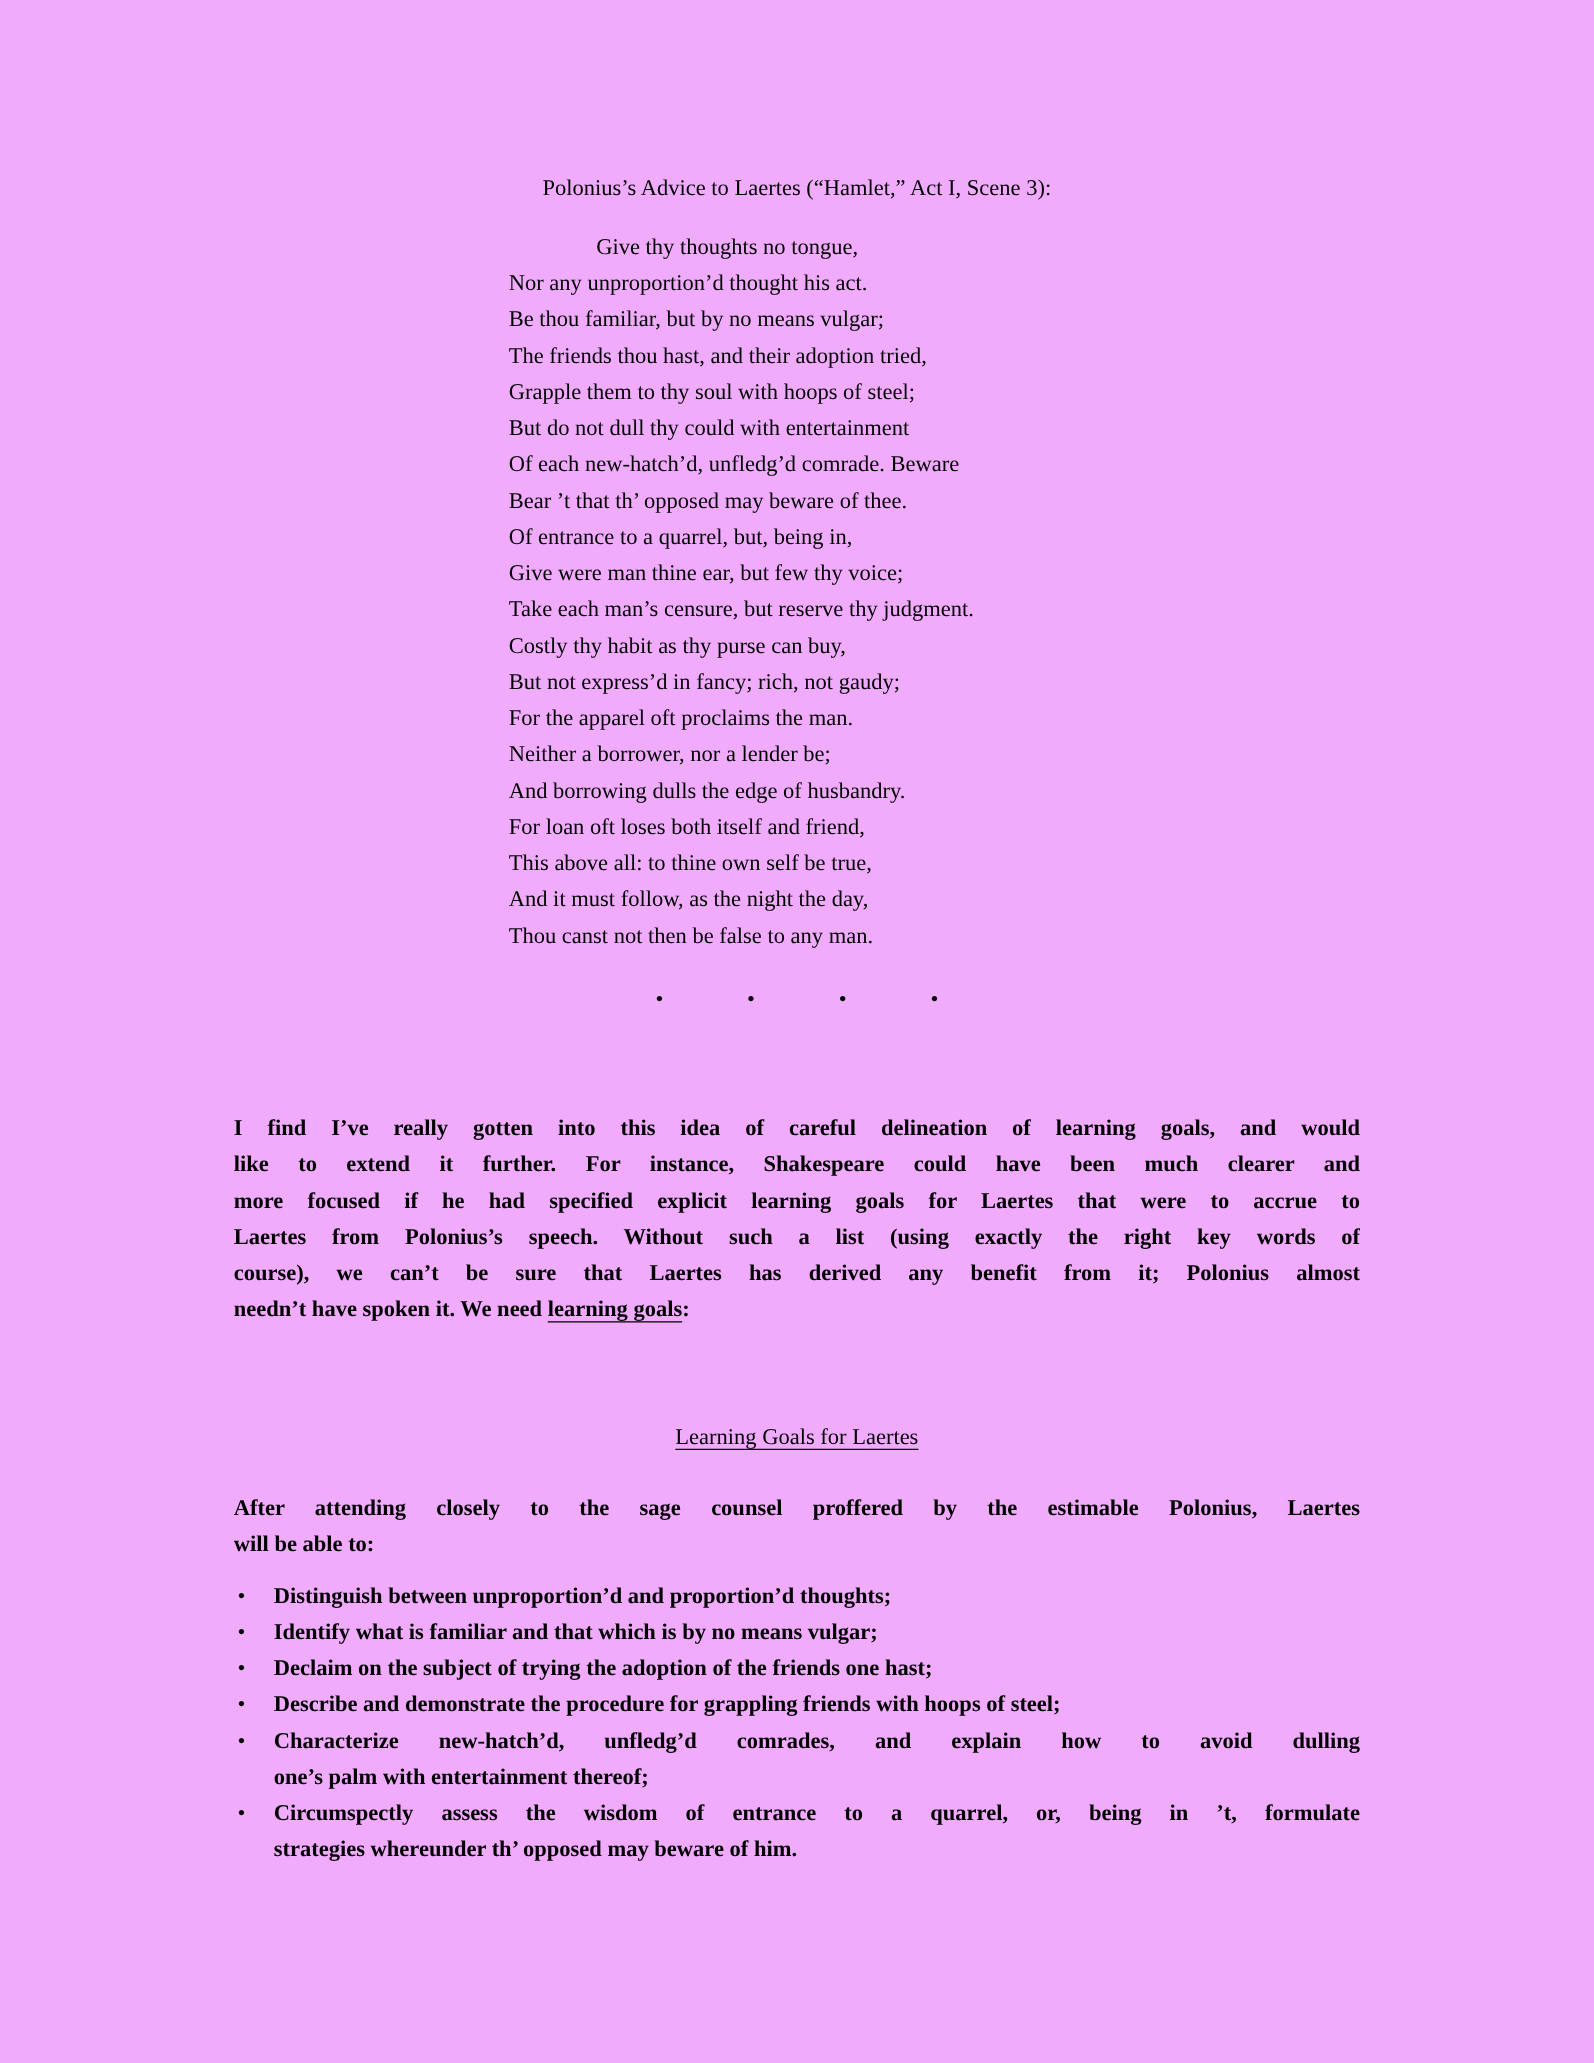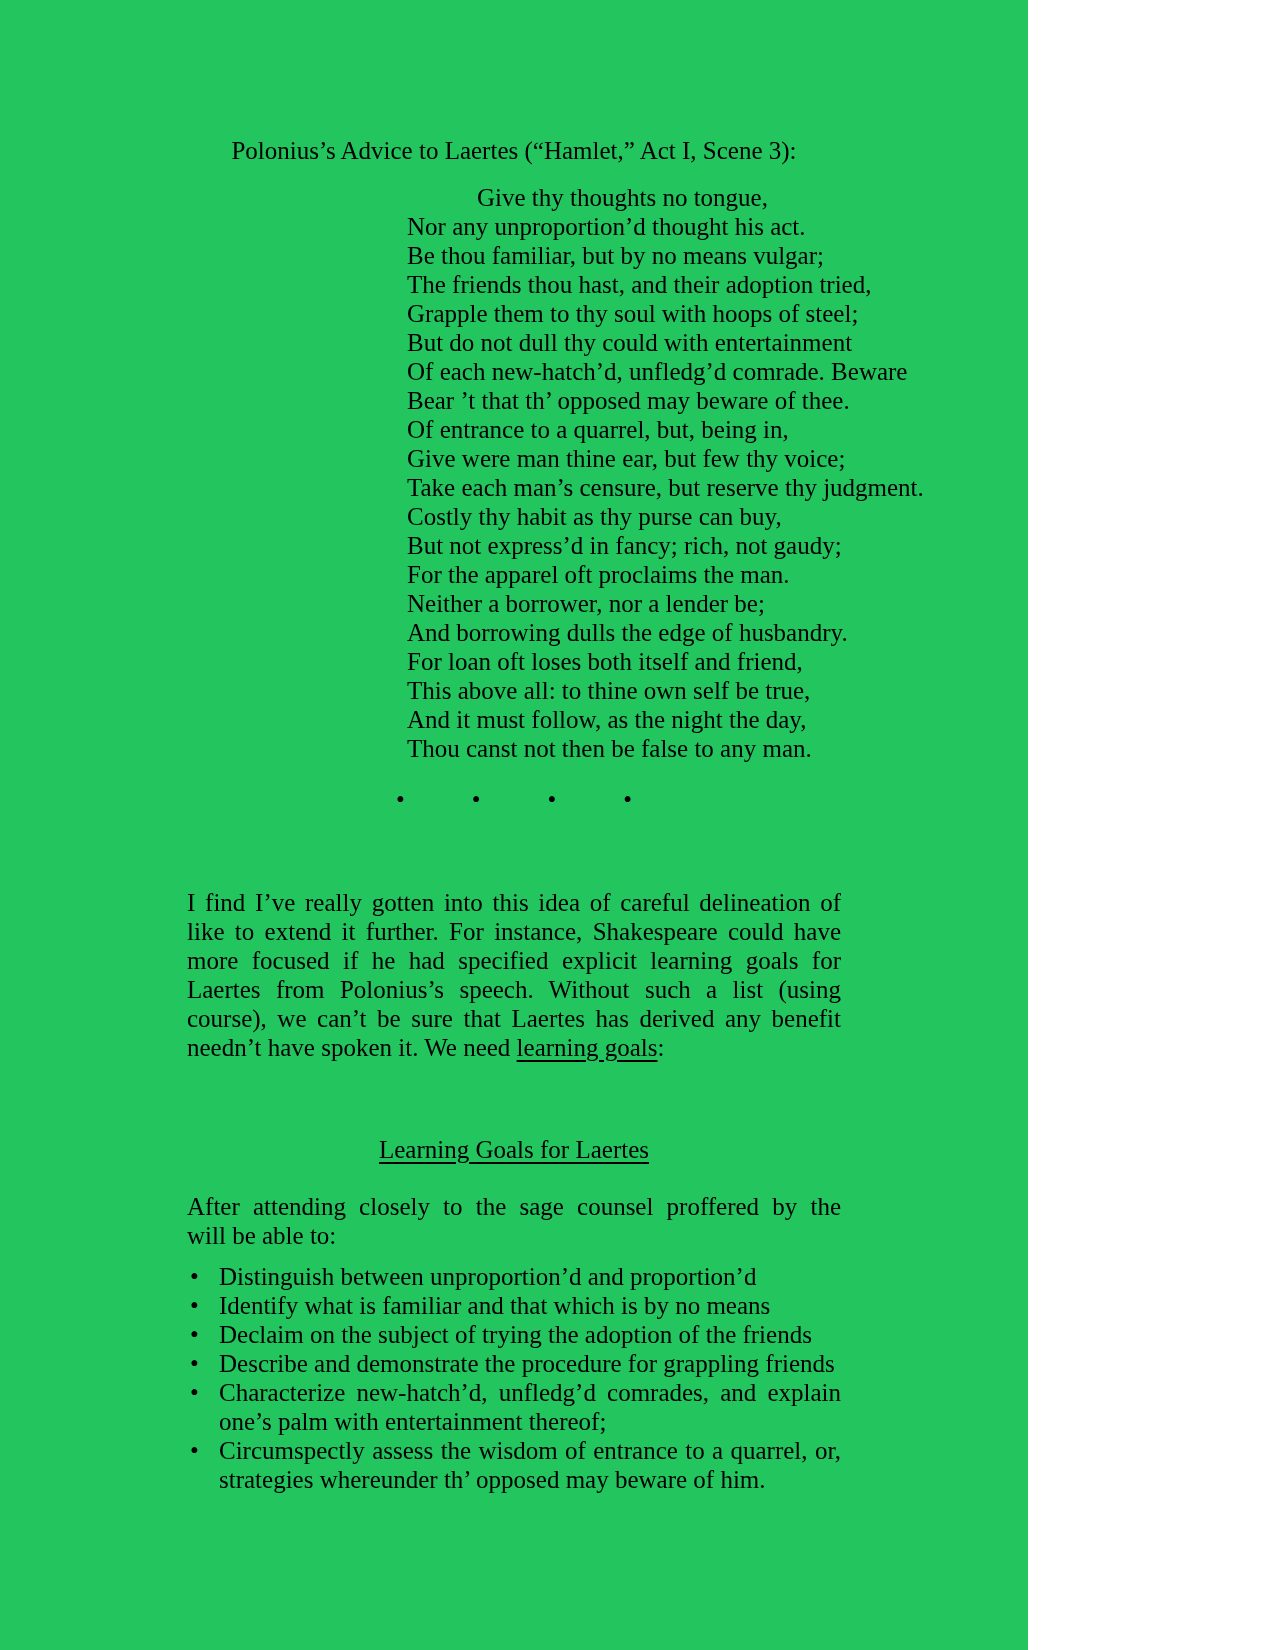--- a/index.html
+++ b/index.html
@@ -1,28 +1,28 @@
 <!DOCTYPE html>
 <html><head>
 <meta charset="utf-8">
 <style>
   html, body { margin: 0; padding: 0; background: #ffffff; }
   .page {
-    width: 1028px;
+    width: 1275px;
     height: 1650px;
     box-sizing: border-box;
-    background: #22c55e;
+    background: #f0abfc;
     color: #000000;
     font-family: "Liberation Serif", "DejaVu Serif", serif;
-    font-size: 25px;
+    font-size: 18px;
     line-height: 29px;
     padding: 136px 187px 0 187px;
     overflow: hidden;
   }
-  .line { height: 29px; overflow: hidden; }
+  .line { height: 29px; overflow: hidden; font-weight: bold; }
   .j { text-align: justify; text-align-last: justify; }
   .title { text-align: center; height: 29px; }
   .poem { margin-top: 18px; padding-left: 200px; }
   .poem-line { height: 29px; white-space: nowrap; margin-left: 20px; }
   .poem-first { padding-left: 70px; }
   .separator {
     margin-top: 22px;
     height: 29px;
     display: flex;
     justify-content: center;

